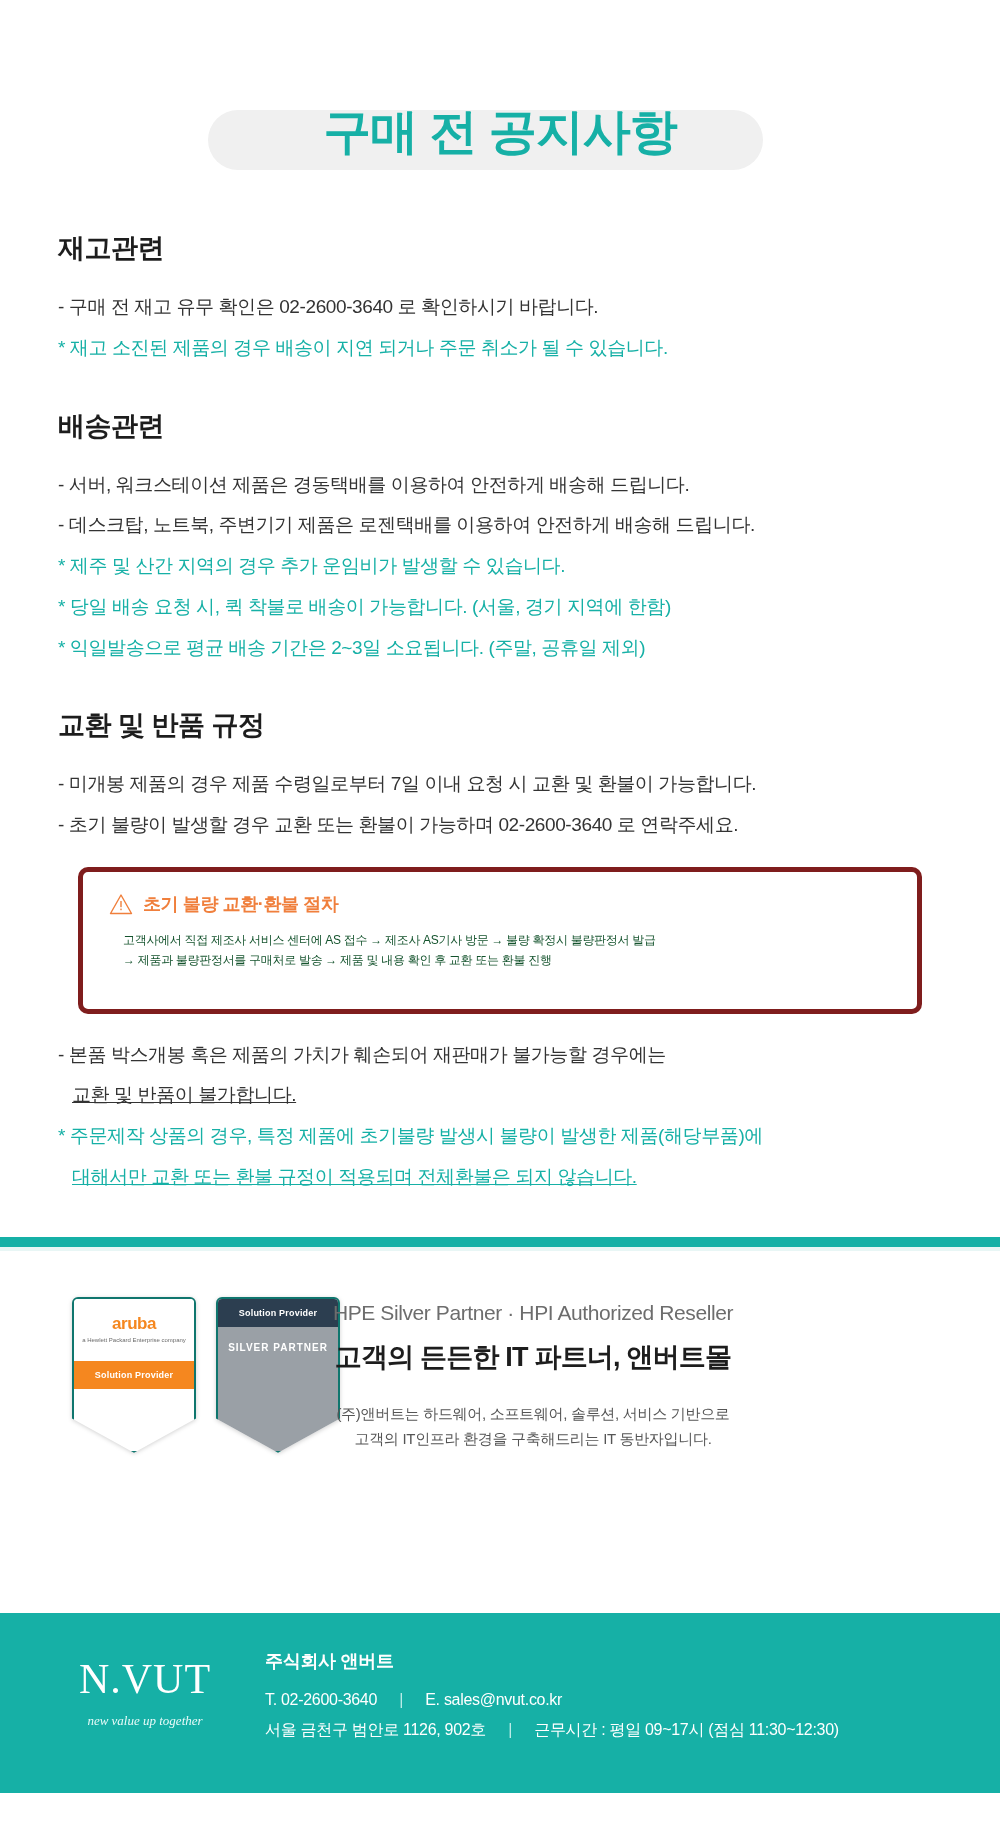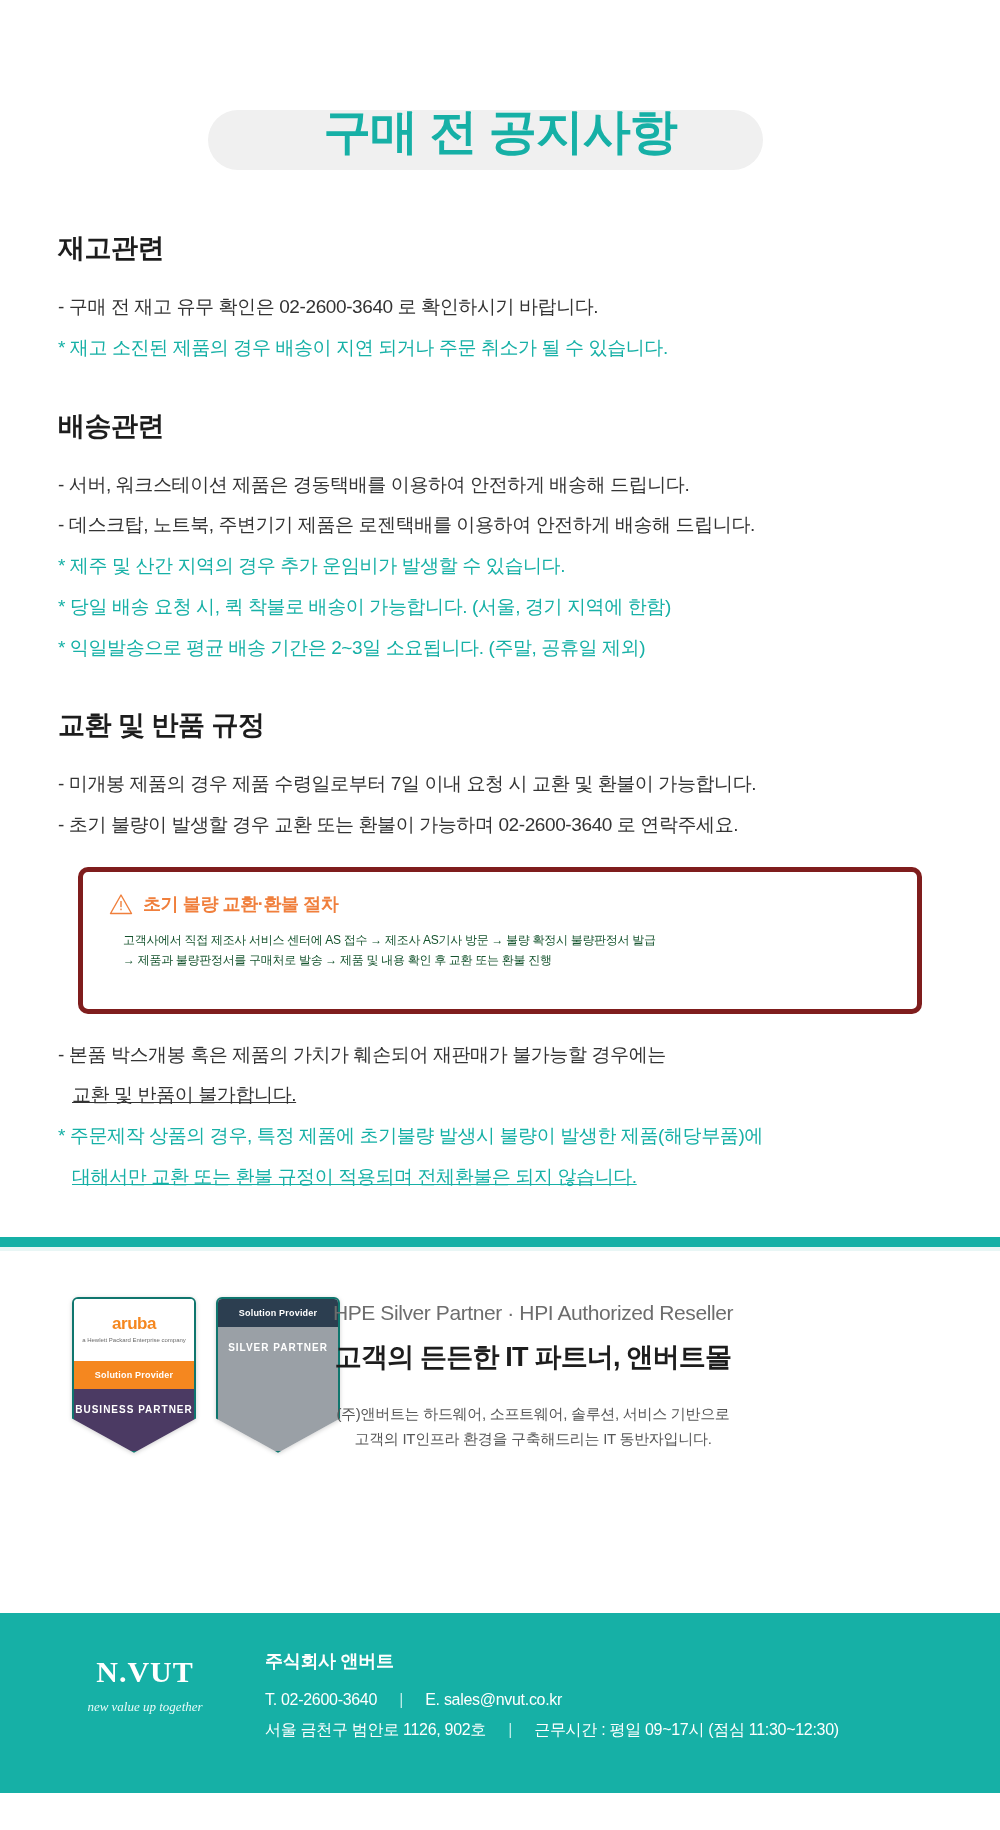--- a/index.html
+++ b/index.html
@@ -240,22 +240,22 @@
     min-height:110px;
   }
   .footer-logo{
     position:absolute;
     left:60px;
     top:42px;
     width:170px;
     text-align:center;
   }
   .nvut{
-    font-size:30px;
-    font-weight:bold;
+    font-size:42px;
+    font-weight:normal;
     letter-spacing:1px;
     color:#ffffff;
     font-family:"Liberation Serif", serif;
   }
   .nvut-sub{
     font-size:13px;
     font-style:italic;
     color:#e8fbf9;
     margin-top:10px;
     font-family:"Liberation Serif", serif;
@@ -344,22 +344,20 @@
     <div class="badges">
 
       <div class="badge">
         <div class="badge-shape">
           <div class="badge-top">
             <div class="aruba-logo">aruba</div>
             <div class="aruba-sub">a Hewlett Packard
 Enterprise company</div>
           </div>
           <div class="badge-strip strip-orange">Solution Provider</div>
-          <div class="badge-bottom bottom-purple">BUSINESS
-PARTNER</div>
         </div>
       </div>
 
       <div class="badge">
         <div class="badge-shape">
           <div class="badge-strip strip-navy">Solution Provider</div>
           <div class="badge-bottom bottom-silver">SILVER
 PARTNER</div>
         </div>
       </div>

